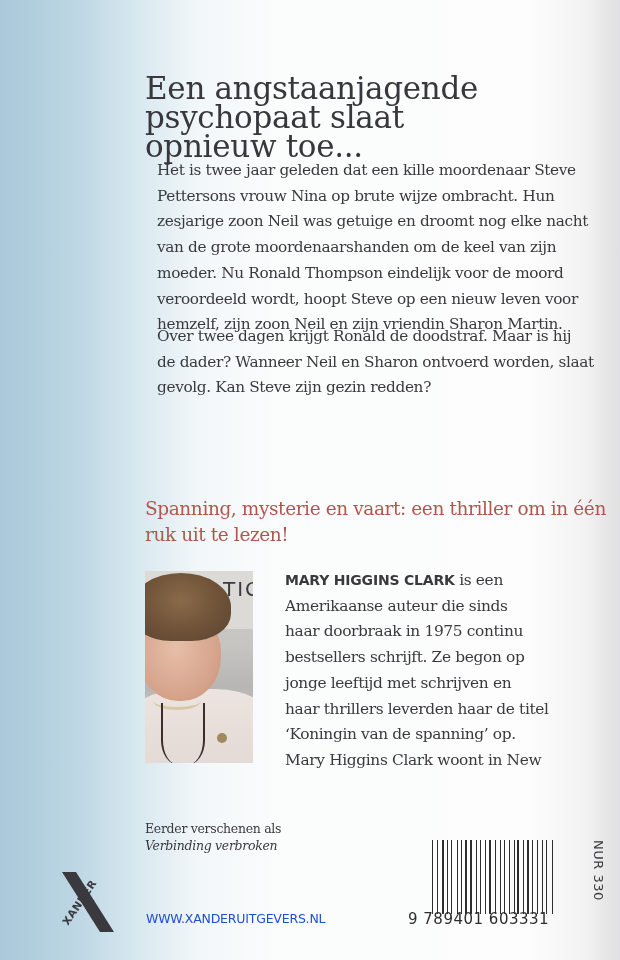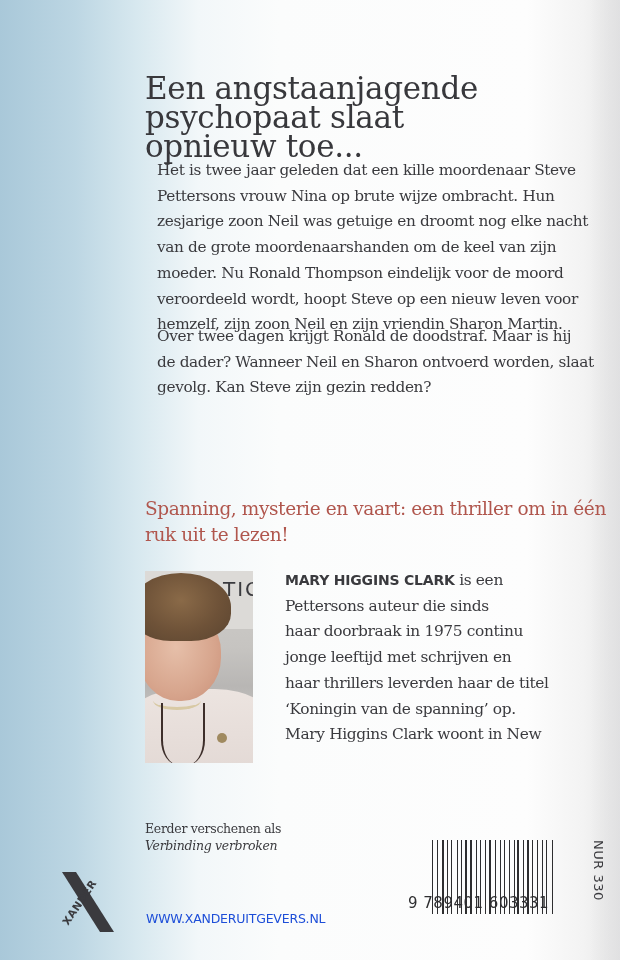--- a/index.html
+++ b/index.html
@@ -92,21 +92,21 @@
       position: absolute; left: 146px; top: 911px; margin: 0;
       font-family: "DejaVu Sans", "Liberation Sans", sans-serif;
       font-size: 12.5px; color: #1d4ed8; letter-spacing: -0.2px;
     }
     .barcode {
       position: absolute; left: 408px; top: 836px; width: 148px; height: 92px;
     }
     .barcode .bars { position: absolute; left: 24px; top: 4px; width: 124px; height: 74px; display: flex; }
     .barcode .bars i { display: block; height: 100%; background: #2e2e30; }
     .barcode .digits {
-      position: absolute; left: 0; top: 58px; font-family: "DejaVu Sans", "Liberation Sans", sans-serif;
+      position: absolute; left: 0; top: 74px; font-family: "DejaVu Sans", "Liberation Sans", sans-serif;
       font-size: 15px; color: #2e2e30; letter-spacing: 0.5px; white-space: nowrap;
     }
     .nur {
       position: absolute; left: 591px; top: 840px; font-family: "DejaVu Sans", "Liberation Sans", sans-serif;
       font-size: 13px; color: #3a3a3e; writing-mode: vertical-rl; letter-spacing: 0.5px;
     }
   </style>
 </head>
 <body>
 
@@ -144,22 +144,23 @@
   <div class="jacket"></div>
   <div class="face"></div>
   <div class="hair"></div>
   <div class="necklace"></div>
   <div class="cord"></div>
   <div class="brooch"></div>
 </div>
 
 <p class="bio">
   <span class="line"><span class="author-name">MARY HIGGINS CLARK</span><span> is een</span></span>
-  <span class="line">Pettersons auteur die sinds</span>
+  <span class="line">Amerikaanse auteur die sinds</span>
   <span class="line">haar doorbraak in 1975 continu</span>
+  <span class="line">bestsellers schrijft. Ze begon op</span>
   <span class="line">jonge leeftijd met schrijven en</span>
   <span class="line">haar thrillers leverden haar de titel</span>
   <span class="line">‘Koningin van de spanning’ op.</span>
   <span class="line">Mary Higgins Clark woont in New</span>
 </p>
 
 <p class="prev">
   <span>Eerder verschenen als</span>
   <span class="title">Verbinding verbroken</span>
 </p>

